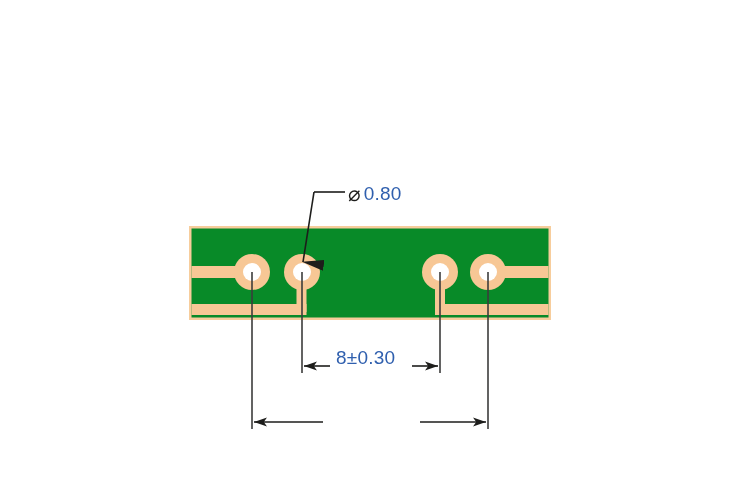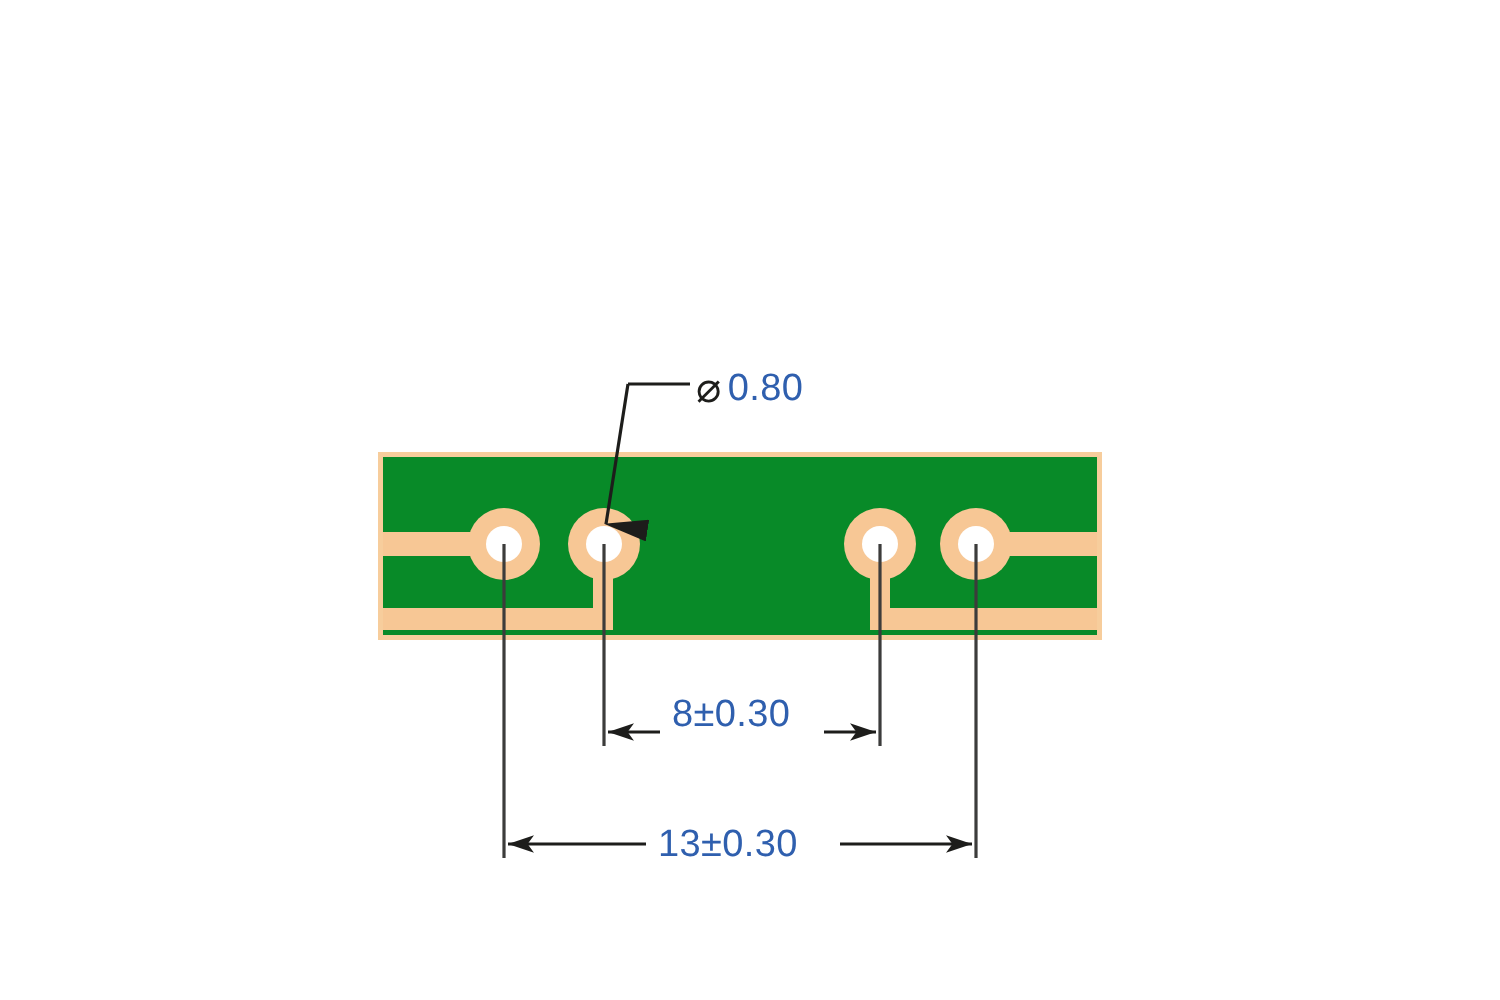--- a/index.html
+++ b/index.html
@@ -130,15 +130,14 @@
     </g>
 
   </svg>
 
   <div class="dim-text" id="label-diameter">
     <span class="sym">⌀</span><span>0.80</span>
   </div>
 
   <div class="dim-text" id="label-inner">8±0.30</div>
 
-  <div class="dim-text" id="label-outer">13±0.30</div>
 
 </div>
 
 </body></html>

